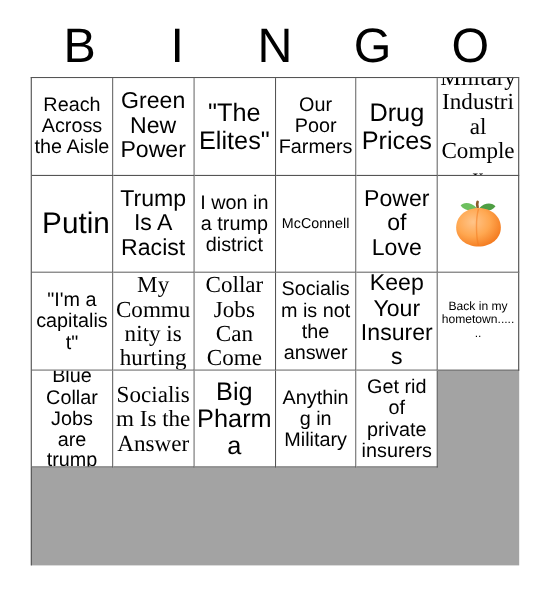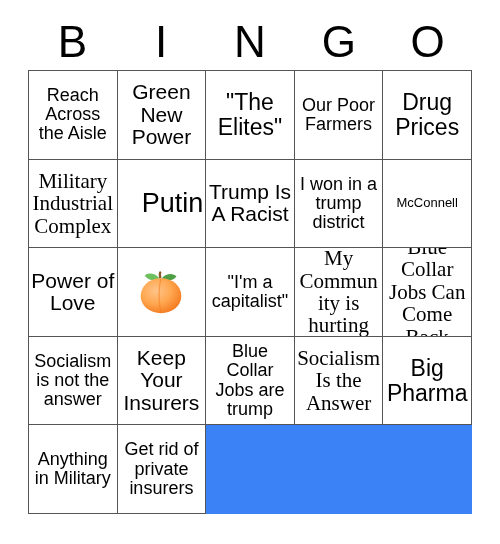--- a/index.html
+++ b/index.html
@@ -42,26 +42,26 @@
     color: #000;
   }
   
   .grid {
     position: absolute;
     left: 28px;
     top: 70px;
     width: 444px;
     height: 444px;
     display: grid;
-    grid-template-columns: repeat(5, 1fr);
+    grid-template-columns: repeat(6, 1fr);
     grid-template-rows: repeat(5, 1fr);
     border-top: 1px solid #555;
     border-left: 1px solid #555;
     box-sizing: border-box;
-    background: #3b82f6;
+    background: #a3a3a3;
   }
   .cell {
     border-right: 1px solid #555;
     border-bottom: 1px solid #555;
     box-sizing: border-box;
     display: flex;
     align-items: center;
     justify-content: center;
     text-align: center;
     padding: 1px 2px;
@@ -166,20 +166,23 @@
       </div>
       <div class="cell" data-size="sm">
         <span class="cell-text">Blue Collar Jobs Can Come Back</span>
       </div>
       <div class="cell" data-size="md">
         <span class="cell-text">Socialism is not the answer</span>
       </div>
       <div class="cell" data-size="lg">
         <span class="cell-text">Keep Your Insurers</span>
       </div>
+      <div class="cell" data-size="xxs">
+        <span class="cell-text">Back in my hometown.......</span>
+      </div>
       <div class="cell" data-size="md">
         <span class="cell-text">Blue Collar Jobs are trump</span>
       </div>
       <div class="cell" data-size="sm">
         <span class="cell-text">Socialism Is the Answer</span>
       </div>
       <div class="cell" data-size="xl">
         <span class="cell-text">Big Pharma</span>
       </div>
       <div class="cell" data-size="md">

